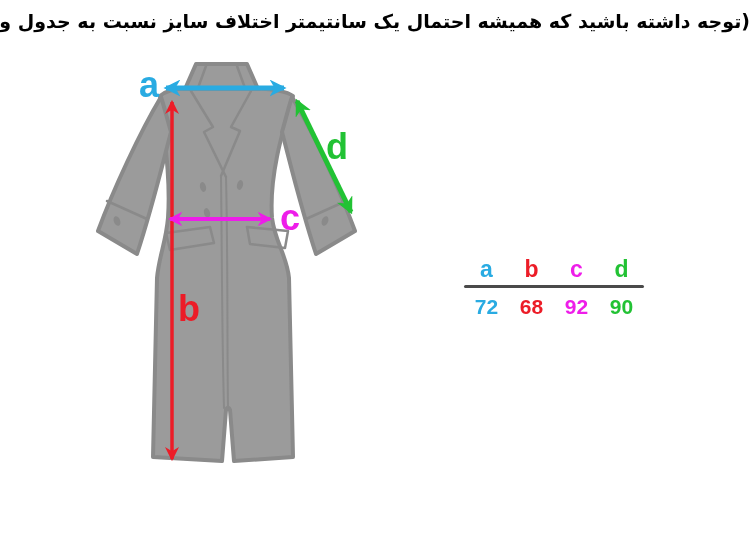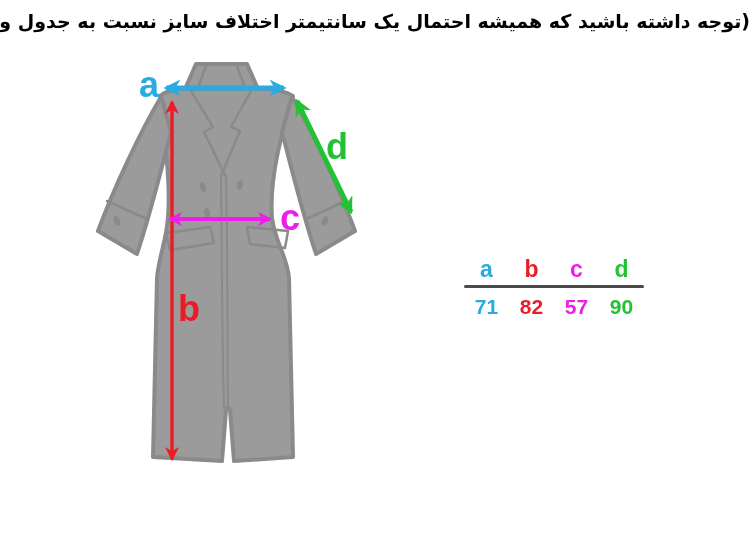--- a/index.html
+++ b/index.html
@@ -154,20 +154,20 @@
 
   <div class="size-table">
     <div class="tbl-row hdr">
       <div class="tbl-cell txt-a">a</div>
       <div class="tbl-cell txt-b">b</div>
       <div class="tbl-cell txt-c">c</div>
       <div class="tbl-cell txt-d">d</div>
     </div>
     <div class="tbl-rule"></div>
     <div class="tbl-row vals">
-      <div class="tbl-cell txt-a">71</div>
-      <div class="tbl-cell txt-b">82</div>
-      <div class="tbl-cell txt-c">57</div>
+      <div class="tbl-cell txt-a">72</div>
+      <div class="tbl-cell txt-b">68</div>
+      <div class="tbl-cell txt-c">92</div>
       <div class="tbl-cell txt-d">90</div>
     </div>
   </div>
 
 </div>
 
 </body></html>

